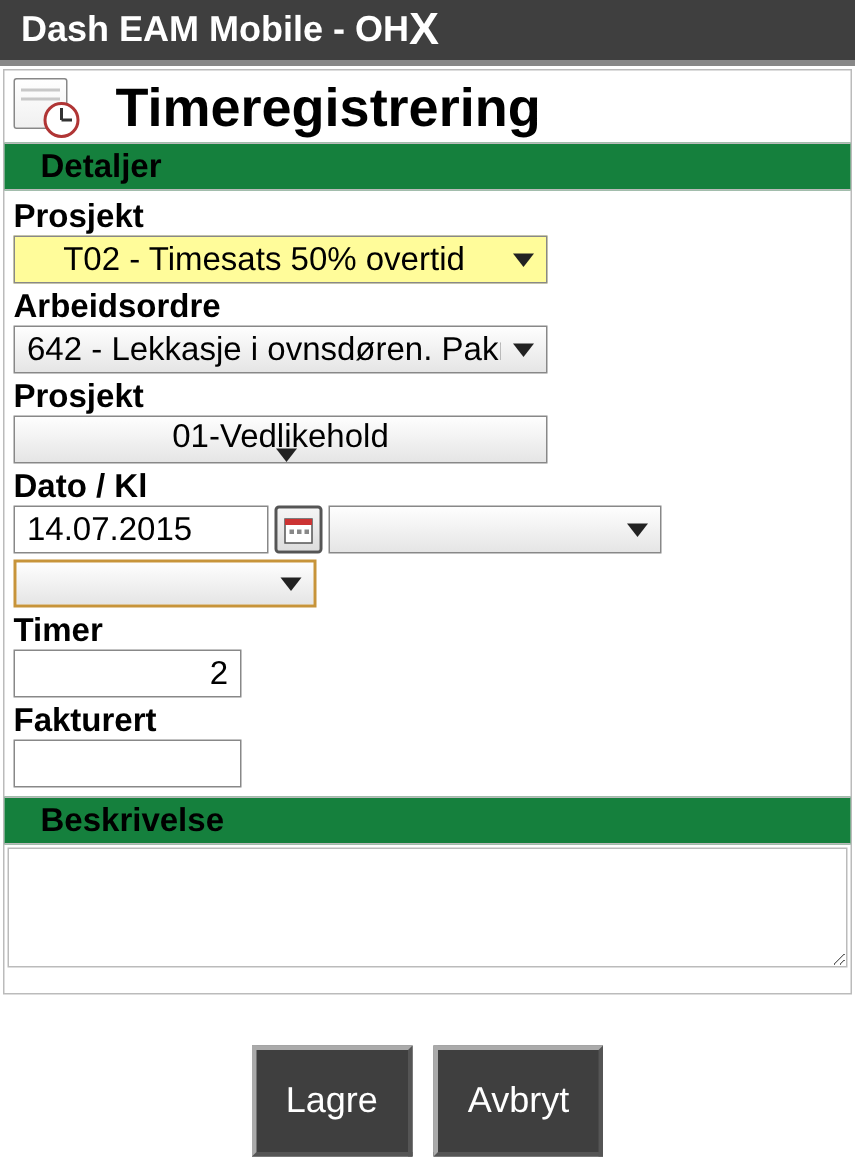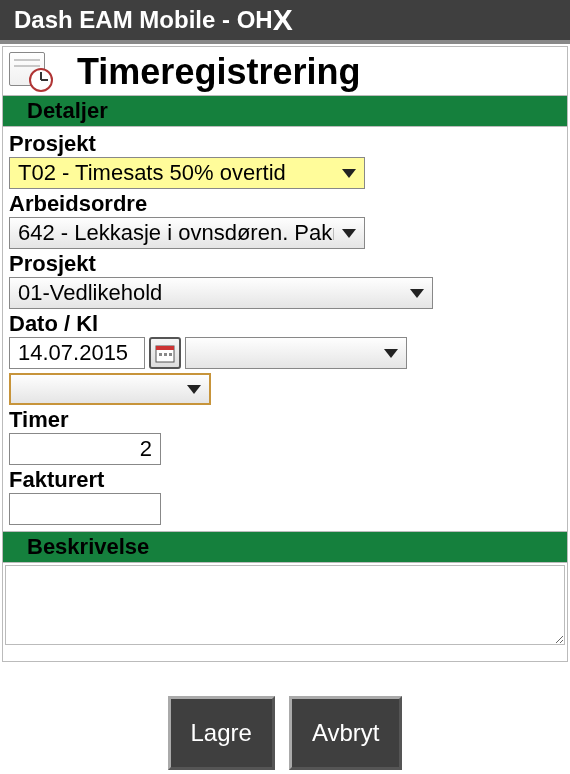--- a/index.html
+++ b/index.html
@@ -107,28 +107,28 @@
     cursor: pointer;
   }
   .select .caret {
     width: 0; height: 0;
     border-left: 7px solid transparent;
     border-right: 7px solid transparent;
     border-top: 9px solid #222;
     margin-left: 8px;
     flex-shrink: 0;
   }
-  .select .val { white-space: nowrap; overflow: hidden; text-overflow: clip; flex: 1; }
+  .select .val { white-space: nowrap; overflow: hidden; text-overflow: clip; flex: 1; text-align: center; }
   .select.kontosats { background: #fffc9a; width: 356px; }
   .select.arbeidsordre { width: 356px; }
-  .select.prosjekt { width: 424px; }
+  .select.prosjekt { width: 356px; flex-direction: column; }
   .row-datetime { display: flex; gap: 4px; align-items: stretch; }
   .input.date {
     background: #fff;
-    width: 136px;
+    width: 170px;
     justify-content: flex-start;
   }
   .cal-btn {
     width: 32px; height: 32px;
     border: 2px solid #555;
     background: linear-gradient(#f5f5f5,#ddd);
     display: flex; align-items: center; justify-content: center;
     border-radius: 3px;
     cursor: pointer;
   }

